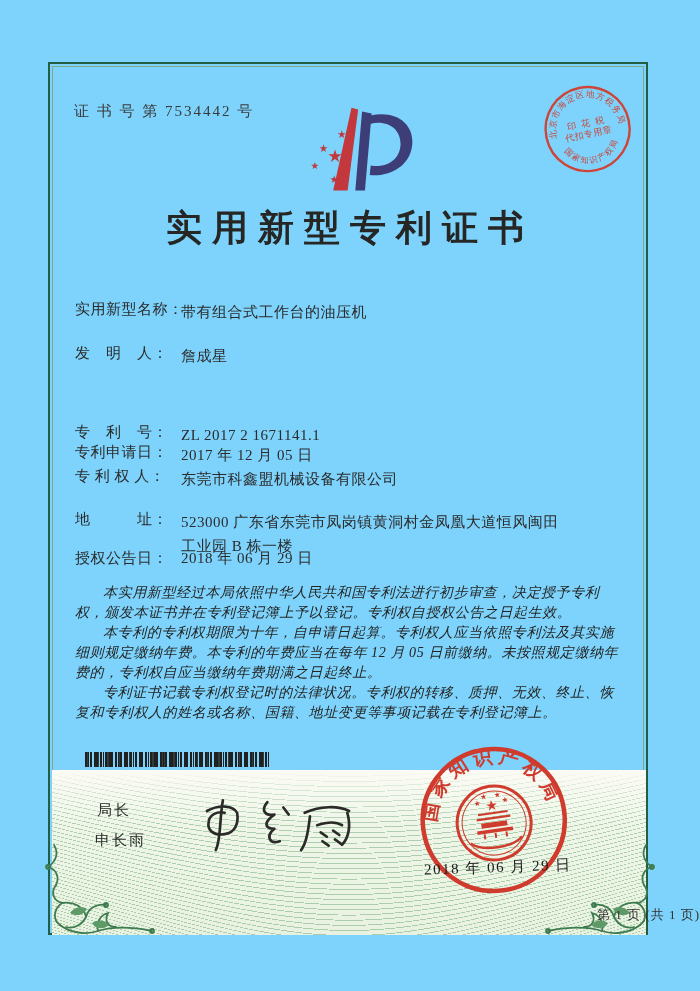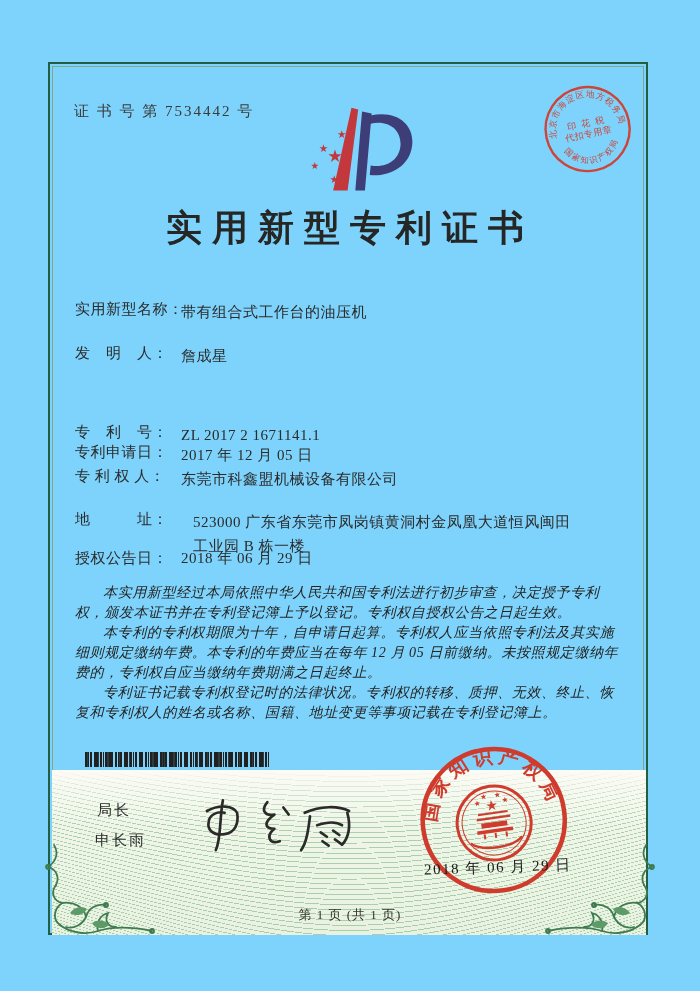--- a/index.html
+++ b/index.html
@@ -27,21 +27,21 @@
   .title {
     position:absolute; left:0; top:204px; width:700px; text-align:center;
     font-size:36px; font-weight:bold; letter-spacing:10px; color:#262624;
   }
   
   .tax-stamp { position:absolute; left:542px; top:83px; transform:rotate(-12deg); }
   
   .fields { position:absolute; left:75px; top:299px; width:548px; font-size:15px; }
   .frow { position:absolute; left:0; display:flex; letter-spacing:0.5px; }
   .frow.r1{top:1px;} .frow.r2{top:45px;} .frow.r3{top:84px;margin-top:40px;} .frow.r4{top:144px;}
-  .frow.r5{top:168px;} .frow.r6{top:211px;gap:12px;} .frow.r7{top:250px; width:548px;}
+  .frow.r5{top:168px;} .frow.r6{top:211px;} .frow.r7{top:250px; width:548px;}
   .flabel { flex:none; width:106px; white-space:nowrap; }
   .fvalue { flex:1; line-height:24px; }
   .fvalue .l2 { display:block; }
   .grant-right { position:absolute; left:320px; top:0; display:flex; white-space:nowrap; }
   
   .paras {
     position:absolute; left:75px; top:583px; width:552px;
     font-size:14px; line-height:20px; letter-spacing:0.6px;
     font-style:italic; color:#242422;
   }
@@ -70,21 +70,21 @@
   .sig-name  { position:absolute; left:95px; top:831px; font-size:15px; letter-spacing:2px; }
   .autograph { position:absolute; left:198px; top:788px; }
   
   .office-seal { position:absolute; left:419px; top:745px; transform:rotate(-8deg); }
   .seal-date {
     position:absolute; left:424px; top:858px; z-index:5;
     font-size:15px; letter-spacing:1.5px; color:#1b1b1a; transform:rotate(-2deg);
   }
   
   .footer {
-    position:absolute; left:0; top:906px; width:700px; text-align:center;
+    position:absolute; left:0; top:906px; width:700px; text-align:right;
     font-size:13px; letter-spacing:1px; color:#33332f;
   }
   svg text { font-family:"DejaVu Sans","Liberation Sans",sans-serif; }
   svg text.cjk { font-family:"Liberation Serif","DejaVu Serif",serif; }
 </style>
 </head>
 <body>
 
 <div class="page">
 

